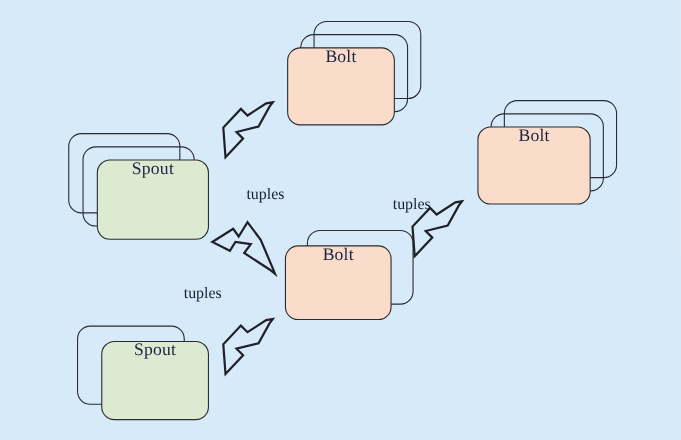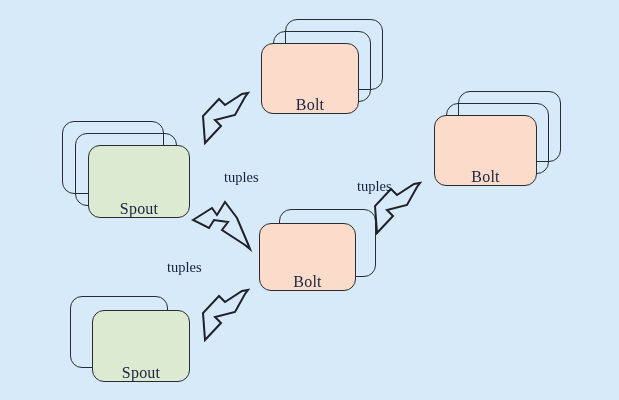--- a/index.html
+++ b/index.html
@@ -25,21 +25,21 @@
     position: absolute;
     box-sizing: border-box;
     border: 1.4px solid #2b2b33;
     border-radius: 12px;
   }
   .card.back {
     background: transparent;
   }
   .card.front {
     display: flex;
-    align-items: flex-end;
+    align-items: flex-start;
     justify-content: center;
   }
   .card-label {
     font-family: "Liberation Serif", serif;
     font-size: 16px;
     color: #1b2340;
     letter-spacing: 0.2px;
     line-height: 1;
     user-select: none;
   }

